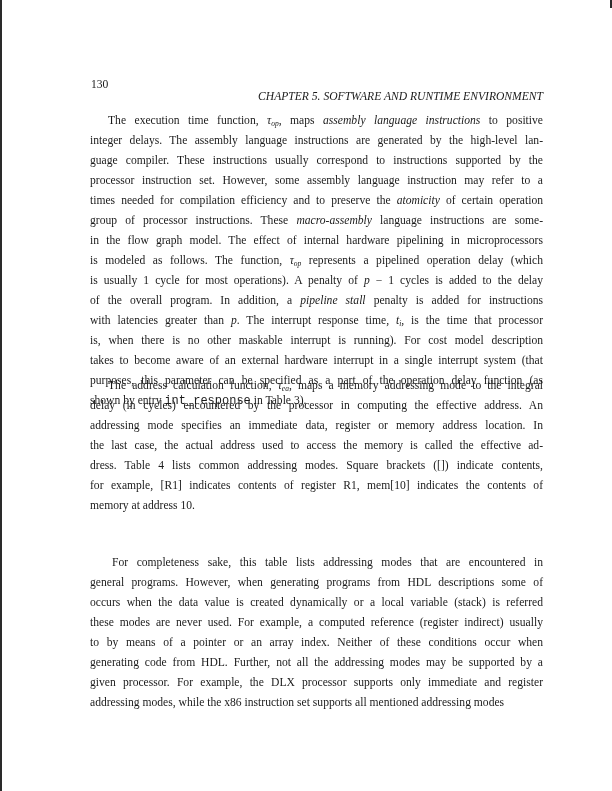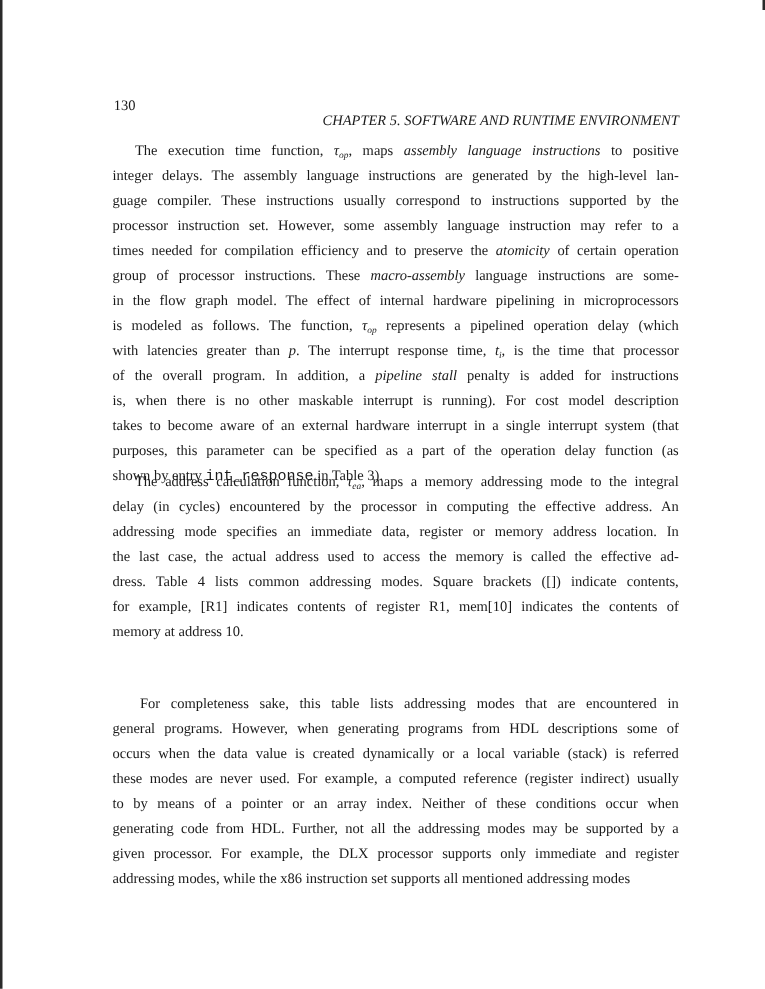--- a/index.html
+++ b/index.html
@@ -38,22 +38,23 @@
 
 <div class="body-text p1">
     <span class="line indent">The execution time function, <span class="sym">τ<sub>op</sub></span>, maps <i>assembly language instructions</i> to positive</span>
     <span class="line">integer delays. The assembly language instructions are generated by the high-level lan-</span>
     <span class="line">guage compiler. These instructions usually correspond to instructions supported by the</span>
     <span class="line">processor instruction set. However, some assembly language instruction may refer to a</span>
     <span class="line">times needed for compilation efficiency and to preserve the <i>atomicity</i> of certain operation</span>
     <span class="line">group of processor instructions. These <i>macro-assembly</i> language instructions are some-</span>
     <span class="line">in the flow graph model. The effect of internal hardware pipelining in microprocessors</span>
     <span class="line">is modeled as follows. The function, <span class="sym">τ<sub>op</sub></span> represents a pipelined operation delay (which</span>
+    <span class="line">is usually 1 cycle for most operations). A penalty of <i>p</i> − 1 cycles is added to the delay</span>
+    <span class="line">of the overall program. In addition, a <i>pipeline stall</i> penalty is added for instructions</span>
     <span class="line">with latencies greater than <i>p</i>. The interrupt response time, <span class="sym">t<sub>i</sub></span>, is the time that processor</span>
-    <span class="line">of the overall program. In addition, a <i>pipeline stall</i> penalty is added for instructions</span>
     <span class="line">is, when there is no other maskable interrupt is running). For cost model description</span>
     <span class="line">takes to become aware of an external hardware interrupt in a single interrupt system (that</span>
     <span class="line">purposes, this parameter can be specified as a part of the operation delay function (as</span>
     <span class="line last">shown by entry <span class="mono">int_response</span> in Table 3).</span>
   </div>
 <div class="body-text p2">
     <span class="line indent">The address calculation function, <span class="sym">τ<sub>ea</sub></span>, maps a memory addressing mode to the integral</span>
     <span class="line">delay (in cycles) encountered by the processor in computing the effective address. An</span>
     <span class="line">addressing mode specifies an immediate data, register or memory address location. In</span>
     <span class="line">the last case, the actual address used to access the memory is called the effective ad-</span>

